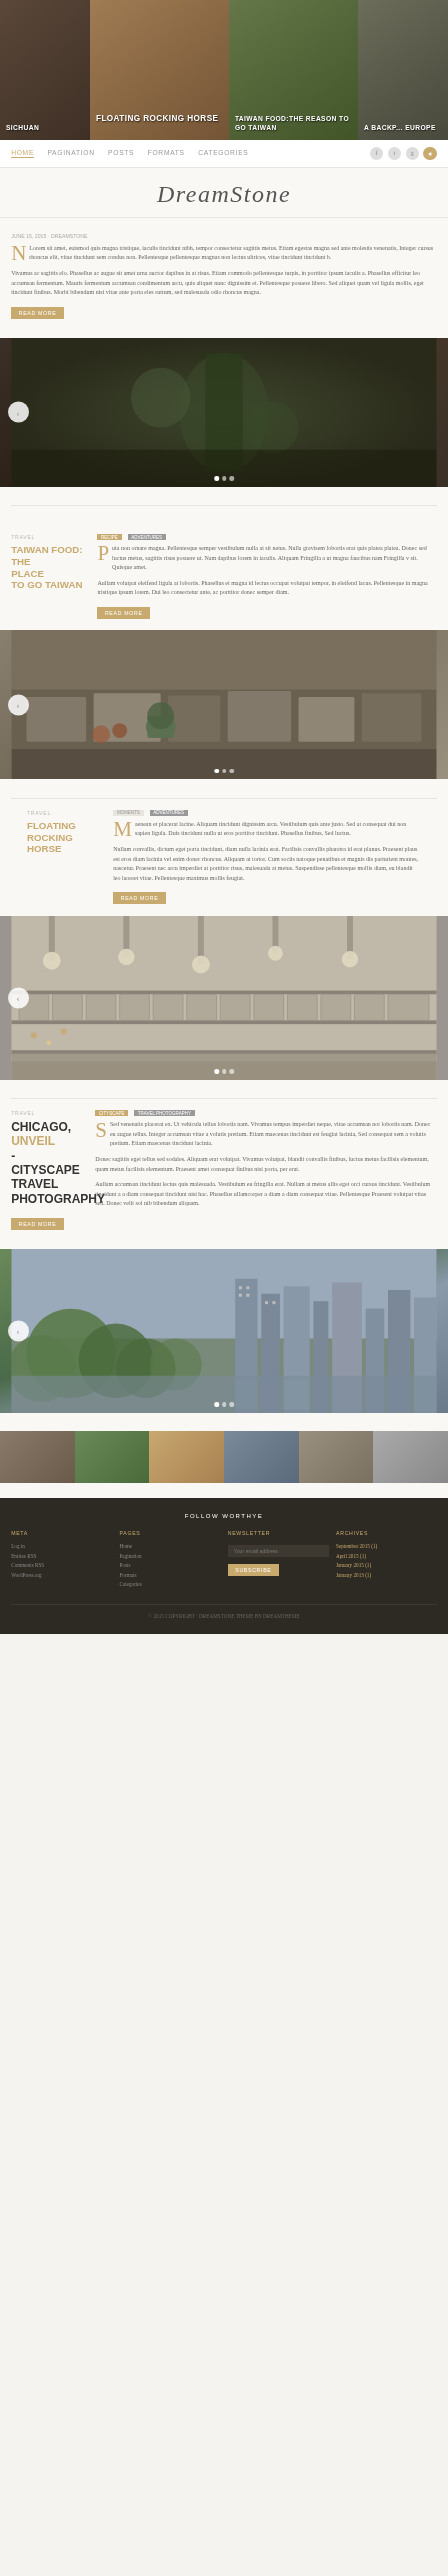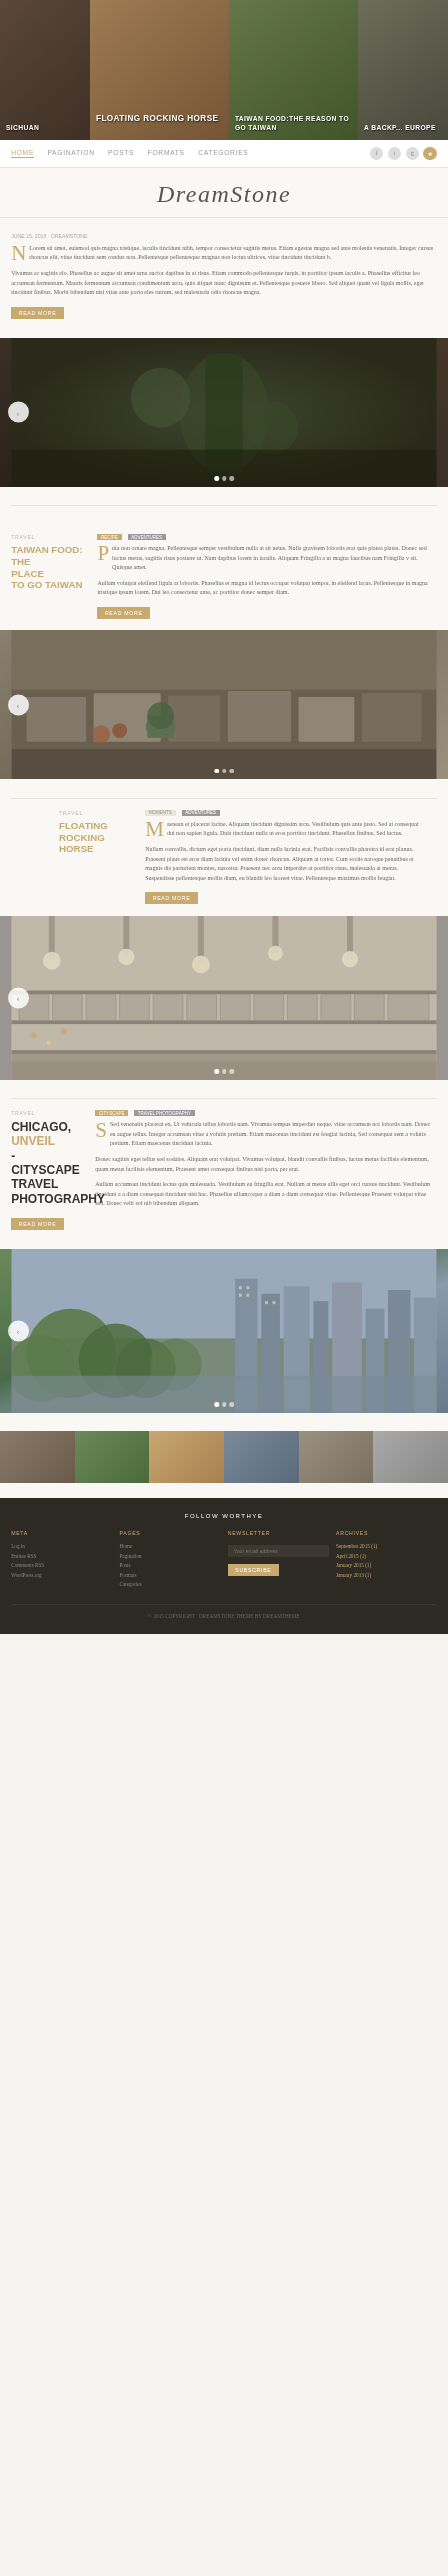--- a/index.html
+++ b/index.html
@@ -503,21 +503,21 @@
     <div class="slider-nav">‹</div>
     <div class="slider-dots">
       <div class="slider-dot active"></div>
       <div class="slider-dot"></div>
       <div class="slider-dot"></div>
     </div>
   </div>
 
   <div class="separator"></div>
 
-  <div style="padding: 0 27px; margin-bottom: 11.2px; margin-left: 32px;">
+  <div style="padding: 0 27px; margin-bottom: 11.2px;">
     <div style="display:flex; gap:11.2px; margin-bottom:6px;">
       <div style="width:75px; flex-shrink:0;">
         <div class="article-left-category">TRAVEL</div>
         <div class="article-left-title">
           <span>FLOATING ROCKING</span><br>
           <span>HORSE</span>
         </div>
       </div>
       <div style="flex:1;">
         <div class="article-meta-row">

